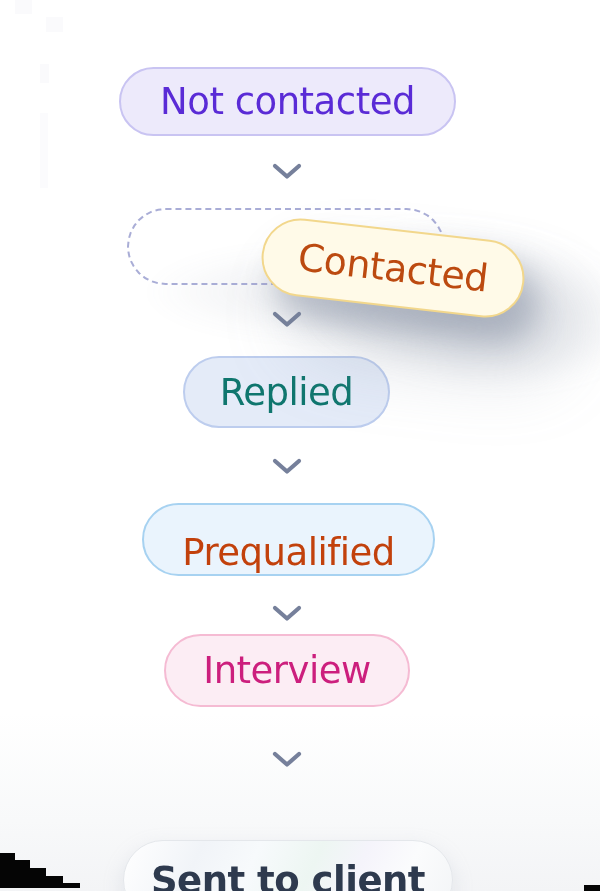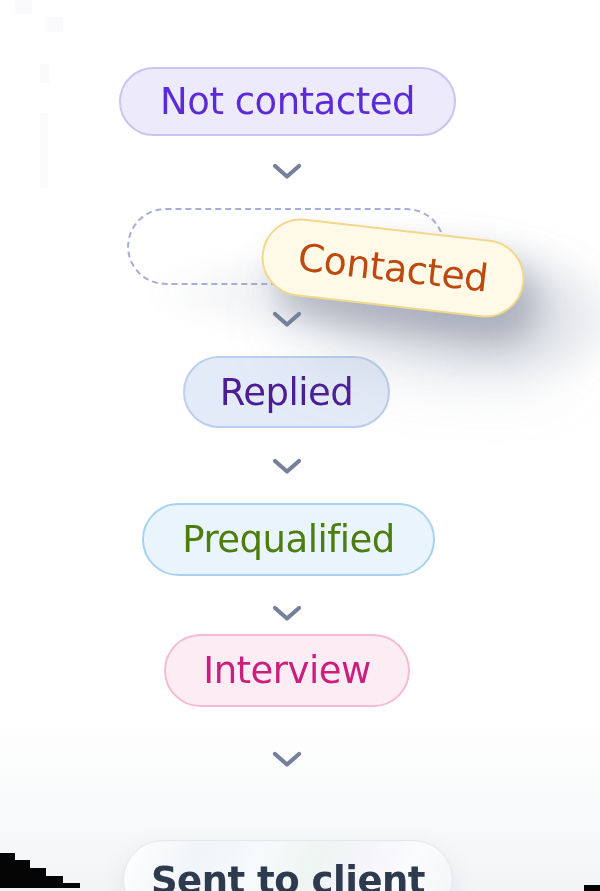--- a/index.html
+++ b/index.html
@@ -27,25 +27,25 @@
   }
   .pill-contacted{
     left:261px;top:229px;width:264px;height:78px;border-radius:39px;
     background:#fffae8;border-color:#f2d78c;color:#bc4a10;font-size:38px;
     transform:rotate(6.5deg);
     box-shadow:16px 22px 28px rgba(122,132,152,0.38), 40px 50px 75px rgba(132,142,162,0.28);
     z-index:3;
   }
   .pill-replied{
     left:183px;top:356px;width:207px;height:72px;border-radius:36px;
-    background:#e4ebf8;border-color:#bdcdee;color:#4c1d95;font-size:37px;
+    background:#e4ebf8;border-color:#bdcdee;color:#0f766e;font-size:37px;
   }
   .pill-prequalified{
     left:142px;top:503px;width:293px;height:73px;border-radius:37px;
-    background:#eaf4fd;border-color:#a7d2f1;color:#4d7c0f;font-size:37px;
+    background:#eaf4fd;border-color:#a7d2f1;color:#c2410c;font-size:37px;align-items:flex-end;
   }
   .pill-interview{
     left:164px;top:634px;width:246px;height:73px;border-radius:37px;
     background:#fcedf4;border-color:#f5bbd3;color:#cc1f7d;font-size:37px;
   }
   .pill-sent{
     left:123px;top:840px;width:330px;height:80px;border-radius:40px;
     background:linear-gradient(115deg,#ffffff 0%,#f1f4f8 22%,#f7fafc 38%,#edf6f2 55%,#f5f4fb 68%,#fbfcfd 82%,#f2f4f6 100%);
     border-color:#e4e7eb;border-width:1.5px;color:#2e3a4e;font-size:37px;
     box-shadow:0 8px 20px rgba(170,180,195,0.25);

